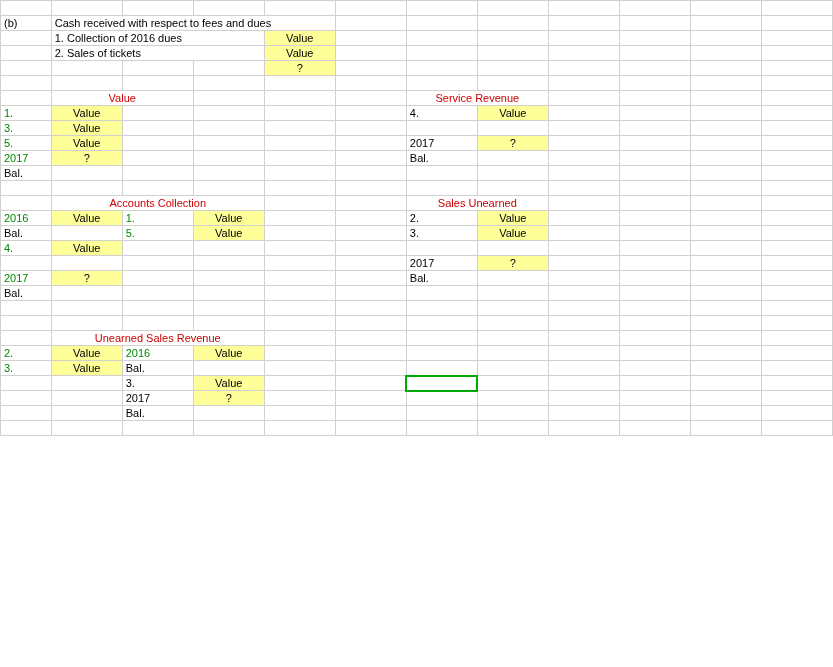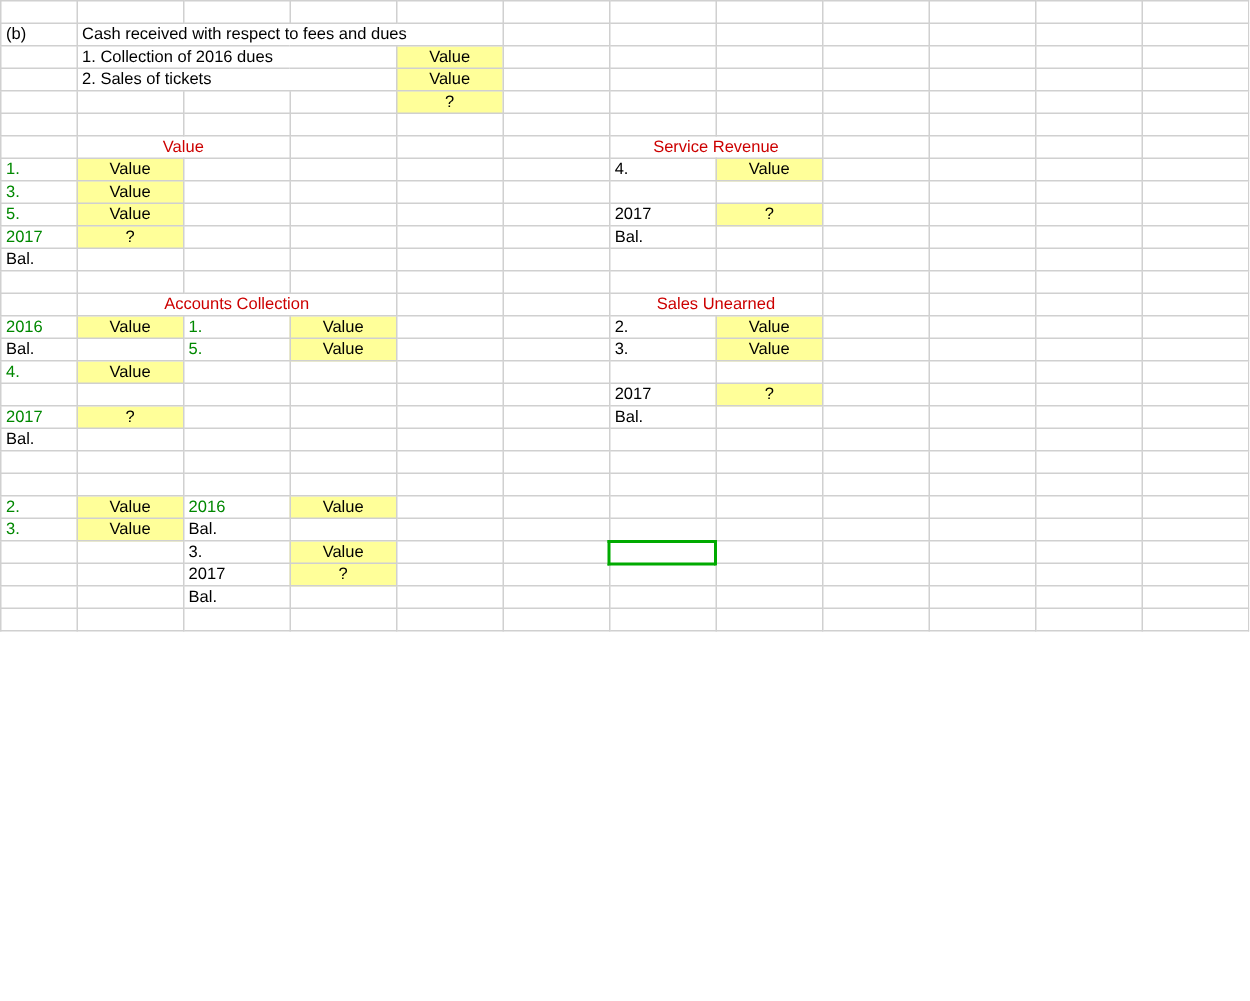--- a/index.html
+++ b/index.html
@@ -342,20 +342,32 @@
         <td style="border:1px solid #d0d0d0;"></td>
         <td style="border:1px solid #d0d0d0;"></td>
         <td style="border:1px solid #d0d0d0;"></td>
         <td style="border:1px solid #d0d0d0;"></td>
         <td style="border:1px solid #d0d0d0;"></td>
         <td style="border:1px solid #d0d0d0;"></td>
         <td style="border:1px solid #d0d0d0;"></td>
         <td style="border:1px solid #d0d0d0;"></td>
       </tr>
 
+      <tr style="height:15px;">
+        <td style="border:1px solid #d0d0d0;"></td>
+        <td colspan="3" style="border:1px solid #d0d0d0; padding:1px 3px; text-align:center; color:#cc0000;">Unearned Sales Revenue</td>
+        <td style="border:1px solid #d0d0d0;"></td>
+        <td style="border:1px solid #d0d0d0;"></td>
+        <td style="border:1px solid #d0d0d0;"></td>
+        <td style="border:1px solid #d0d0d0;"></td>
+        <td style="border:1px solid #d0d0d0;"></td>
+        <td style="border:1px solid #d0d0d0;"></td>
+        <td style="border:1px solid #d0d0d0;"></td>
+        <td style="border:1px solid #d0d0d0;"></td>
+      </tr>
 
       <tr style="height:15px;">
         <td style="border:1px solid #d0d0d0; padding:1px 3px; color:#008800;">2.</td>
         <td style="border:1px solid #d0d0d0; background:#ffff99; padding:1px 3px; text-align:center;">Value</td>
         <td style="border:1px solid #d0d0d0; padding:1px 3px; color:#008800;">2016</td>
         <td style="border:1px solid #d0d0d0; background:#ffff99; padding:1px 3px; text-align:center;">Value</td>
         <td style="border:1px solid #d0d0d0;"></td>
         <td style="border:1px solid #d0d0d0;"></td>
         <td style="border:1px solid #d0d0d0;"></td>
         <td style="border:1px solid #d0d0d0;"></td>

